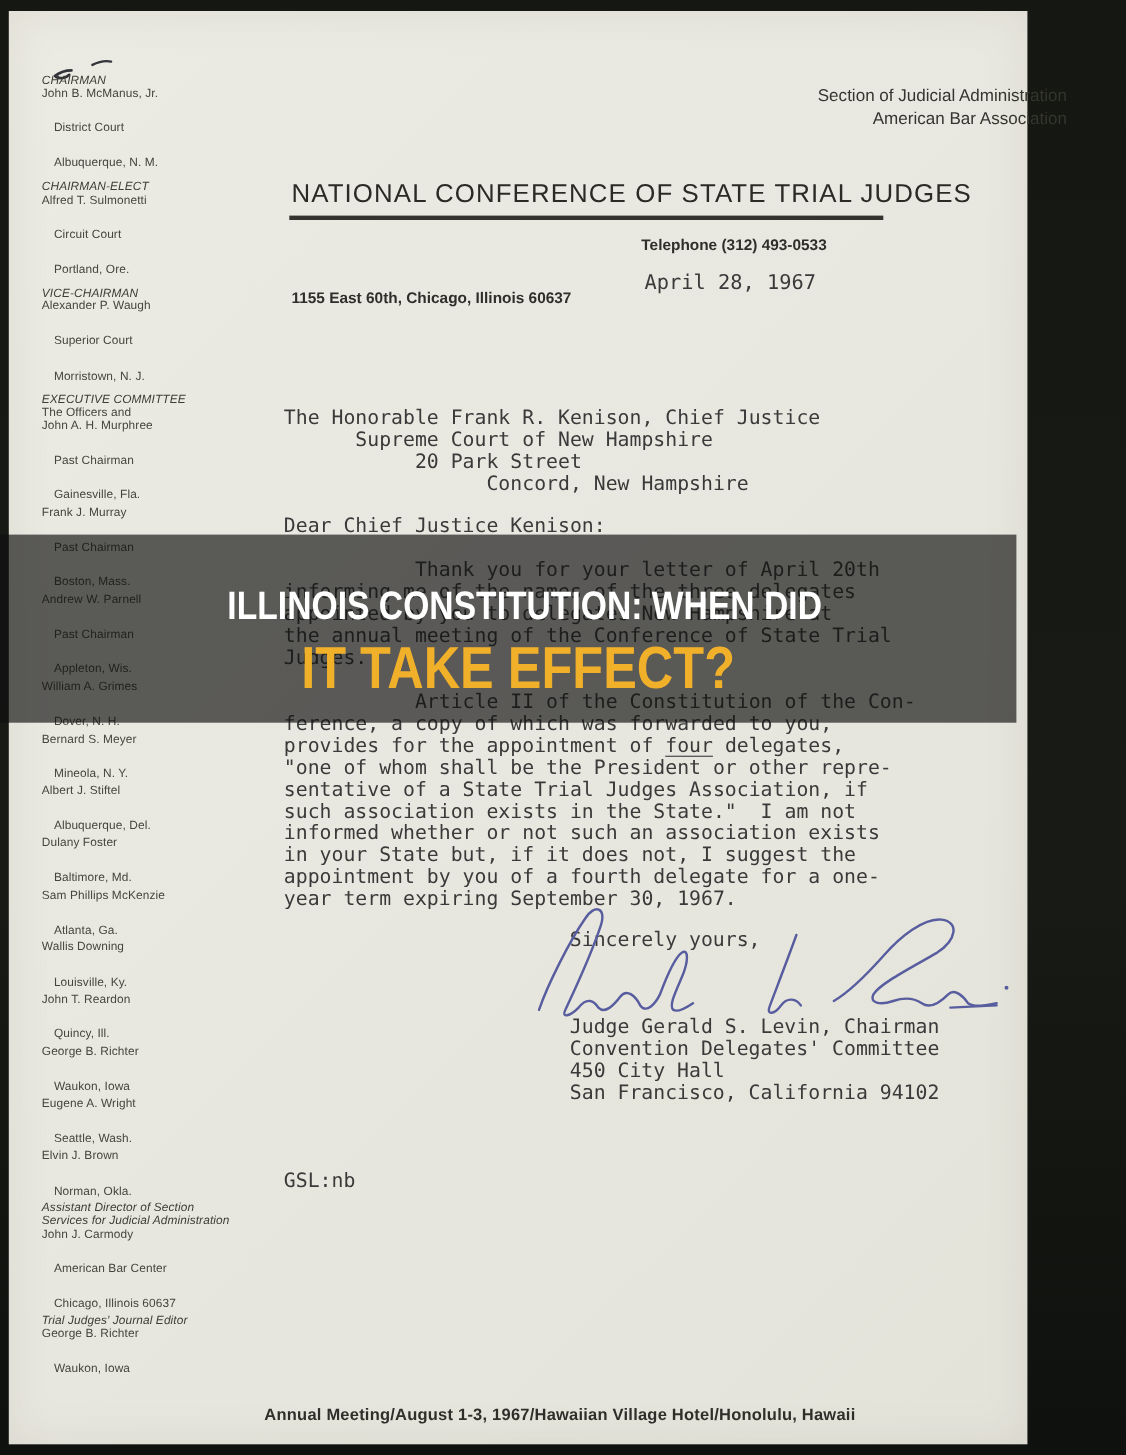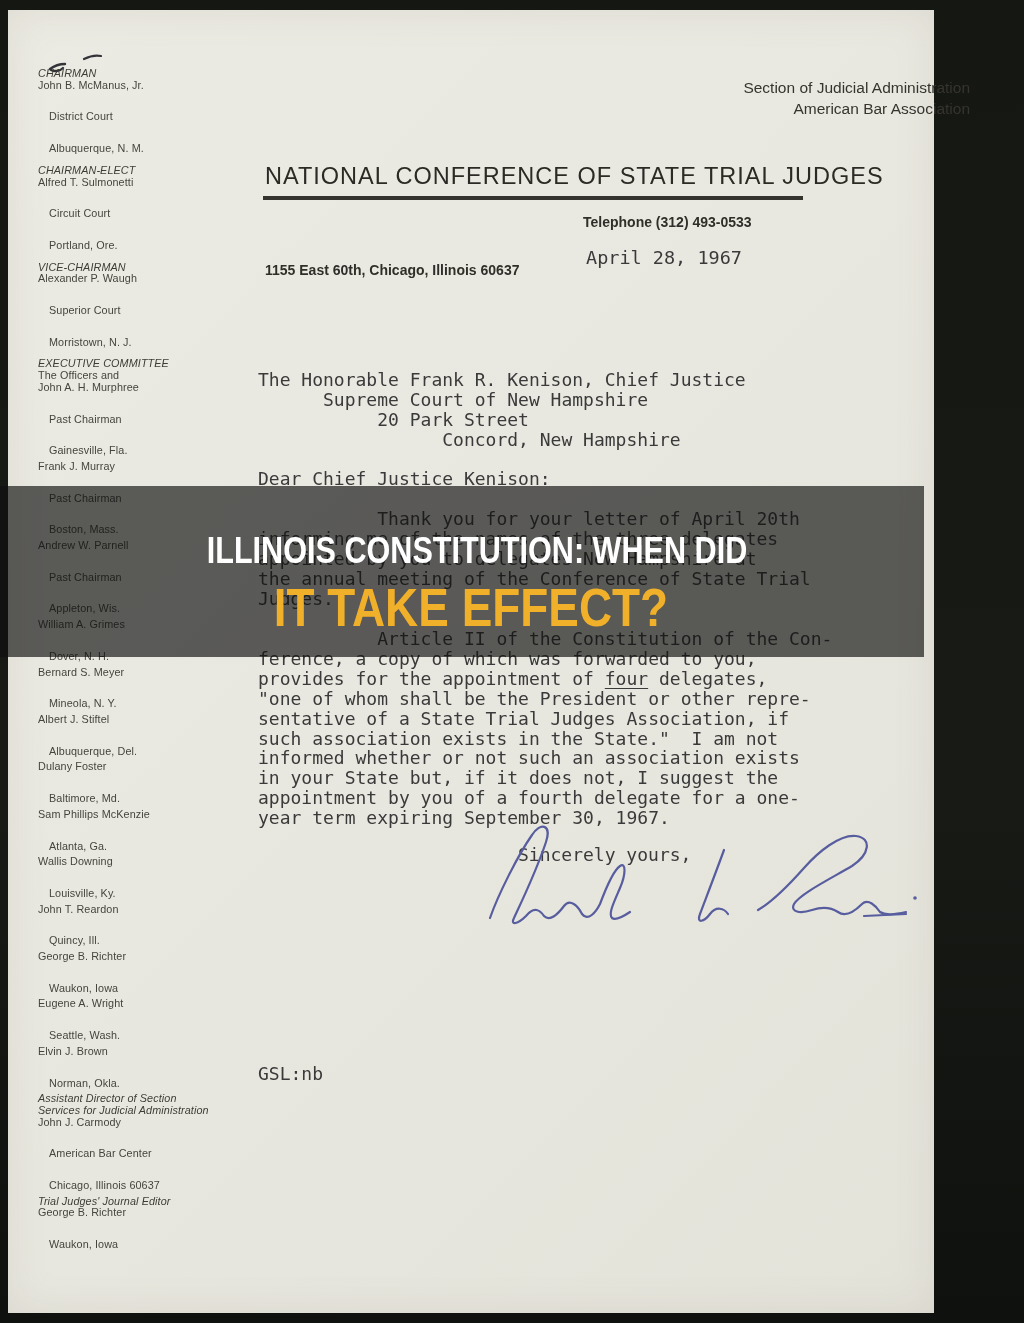--- a/index.html
+++ b/index.html
@@ -172,20 +172,22 @@
   <svg class="sig-svg" viewBox="0 0 500 130">
     <g stroke="#575d9e" stroke-width="2.2" fill="none" stroke-linecap="round">
       <path d="M62,108 C70,85 90,45 104,25 C112,12 124,14 118,32 C108,62 92,95 86,108 C82,116 90,114 98,106 C106,96 112,100 116,106 C122,112 130,104 136,96 C142,88 150,96 154,104 C160,112 168,102 172,94 C178,78 186,60 192,56 C198,52 198,64 192,78 C186,92 180,104 184,108 C188,111 196,106 202,102"></path>
       <path d="M296,40 C288,62 278,88 272,104 C268,114 276,112 282,104 C288,96 296,98 300,104"></path>
       <path d="M330,100 C344,92 360,76 376,58 C390,42 412,24 428,26 C444,28 442,44 424,56 C400,70 372,84 366,94 C362,102 372,104 384,100 C396,96 404,98 410,102 C418,108 428,100 434,94 C440,88 448,96 452,102 C458,106 468,104 478,102"></path>
       <path d="M436,106 L 478,104"></path>
       <circle cx="487" cy="88" r="1.8" fill="#575d9e" stroke="none"></circle>
     </g>
   </svg>
 
+  <div class="mono block blk-signer"><div>Judge Gerald S. Levin, Chairman</div><div>Convention Delegates' Committee</div><div>450 City Hall</div><div>San Francisco, California 94102</div></div>
   <div class="mono block blk-ref">GSL:nb</div>
 
+  <div class="footerline">Annual Meeting/August 1-3, 1967/Hawaiian Village Hotel/Honolulu, Hawaii</div>
 </div>
 
 <div class="band">
   <div class="band-l1"><span class="squish">ILLINOIS CONSTITUTION: WHEN DID</span></div>
   <div class="band-l2"><span class="squish">IT TAKE EFFECT?</span></div>
 </div>
 
 </body></html>

